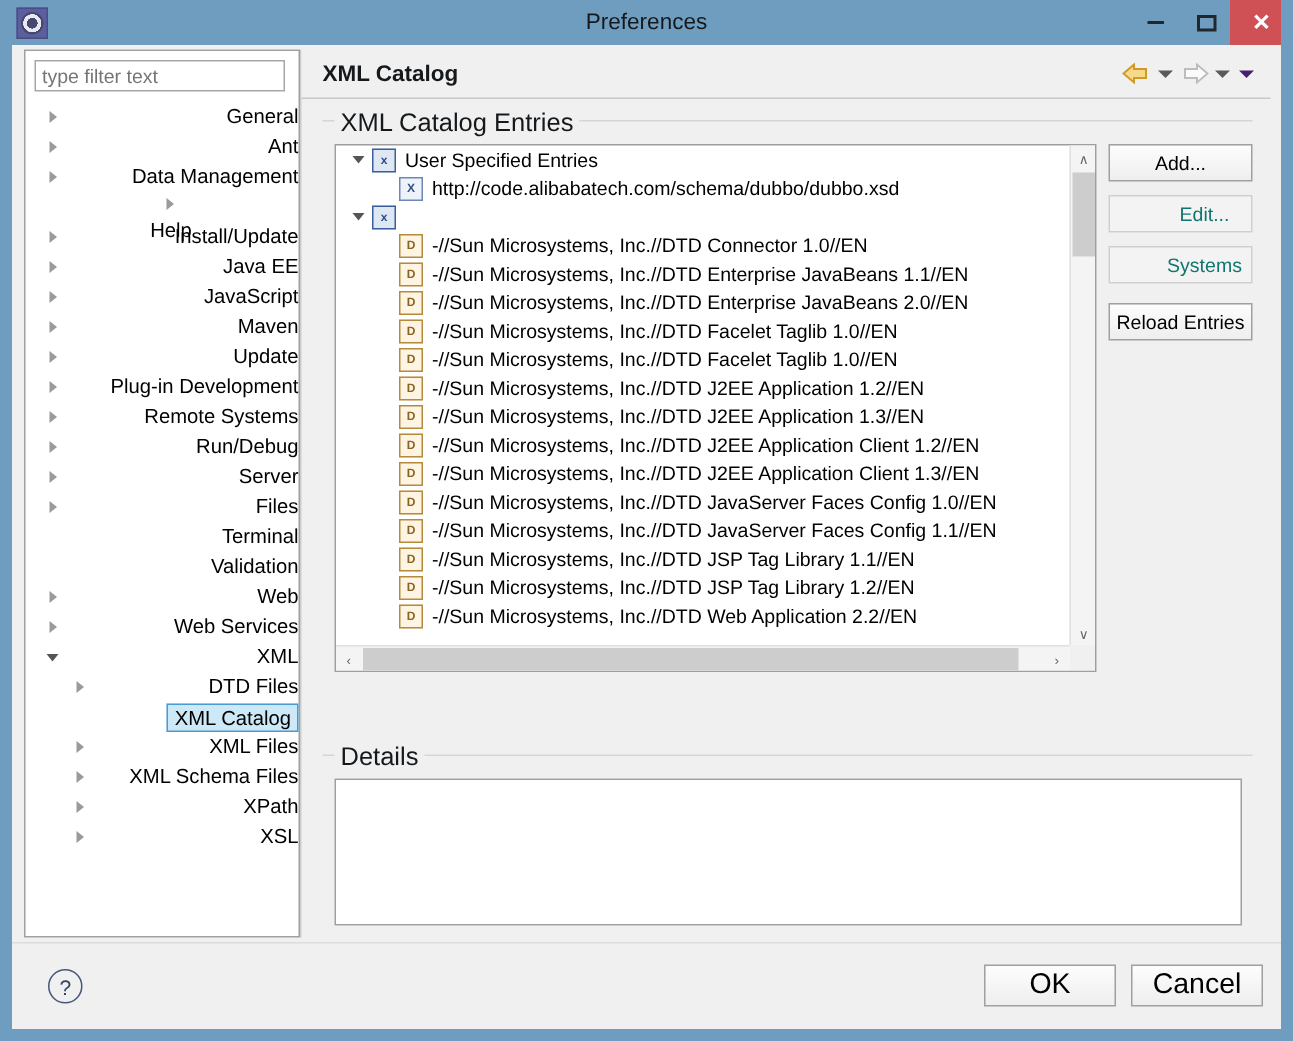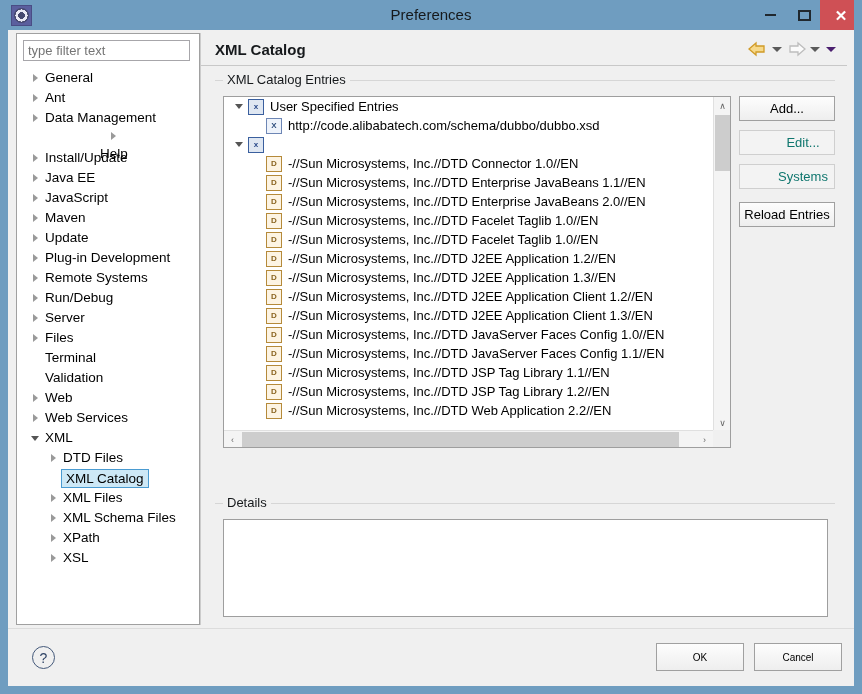--- a/index.html
+++ b/index.html
@@ -79,20 +79,21 @@
     font-size: 13px; color: #767676;
     padding: 0 4px; line-height: 19px;
     font-family: "Liberation Sans", sans-serif;
   }
   #tree { position: absolute; left: 0; top: 34px; width: 182px; }
   .tnode {
     height: 20px; line-height: 20px;
     font-size: 13.5px; color: #000;
     display: flex; align-items: center;
     white-space: nowrap;
+    justify-content: space-between;
   }
   .tarrow {
     width: 16px; height: 20px;
     display: flex; align-items: center; justify-content: center;
     flex: 0 0 16px;
   }
   .tarrow i {
     display: block; width: 0; height: 0;
     border-top: 4px solid transparent;
     border-bottom: 4px solid transparent;
@@ -147,21 +148,21 @@
     border-right: 5px solid transparent;
     border-top: 5px solid #5a5a5a;
   }
   .caret.purple i { border-top-color: #4b1f6f; }
 
   
   .groupbox { position: absolute; }
   .group-label {
     position: absolute; top: -8px; left: 8px;
     background: #f0f0f0; padding: 0 4px;
-    font-size: 13px; color: #16191c;
+    font-size: 17px; color: #16191c;
   }
   .group-line {
     position: absolute; left: 0; top: 0;
     width: 100%; height: 1px; background: #d6d6d6;
   }
 
   #entries-group { left: 14px; top: 47px; width: 620px; height: 404px; }
   #list-box {
     position: absolute; left: 8px; top: 16px;
     width: 508px; height: 352px;
@@ -278,21 +279,21 @@
     width: 23px; height: 23px;
     border: 1px solid #44597a; border-radius: 50%;
     color: #2f4466; font-size: 14px;
     display: flex; align-items: center; justify-content: center;
   }
   .dbtn {
     position: absolute; top: 14px;
     width: 88px; height: 28px;
     background: linear-gradient(#fdfdfd, #eeeeee);
     border: 1px solid #a0a0a0;
-    font-size: 10px; color: #000;
+    font-size: 19px; color: #000;
     display: flex; align-items: center; justify-content: center;
     font-family: "Liberation Sans", sans-serif;
   }
   #btn-ok     { left: 648px; }
   #btn-cancel { left: 746px; }
 </style>
 </head>
 <body>
 
 <div id="window">

